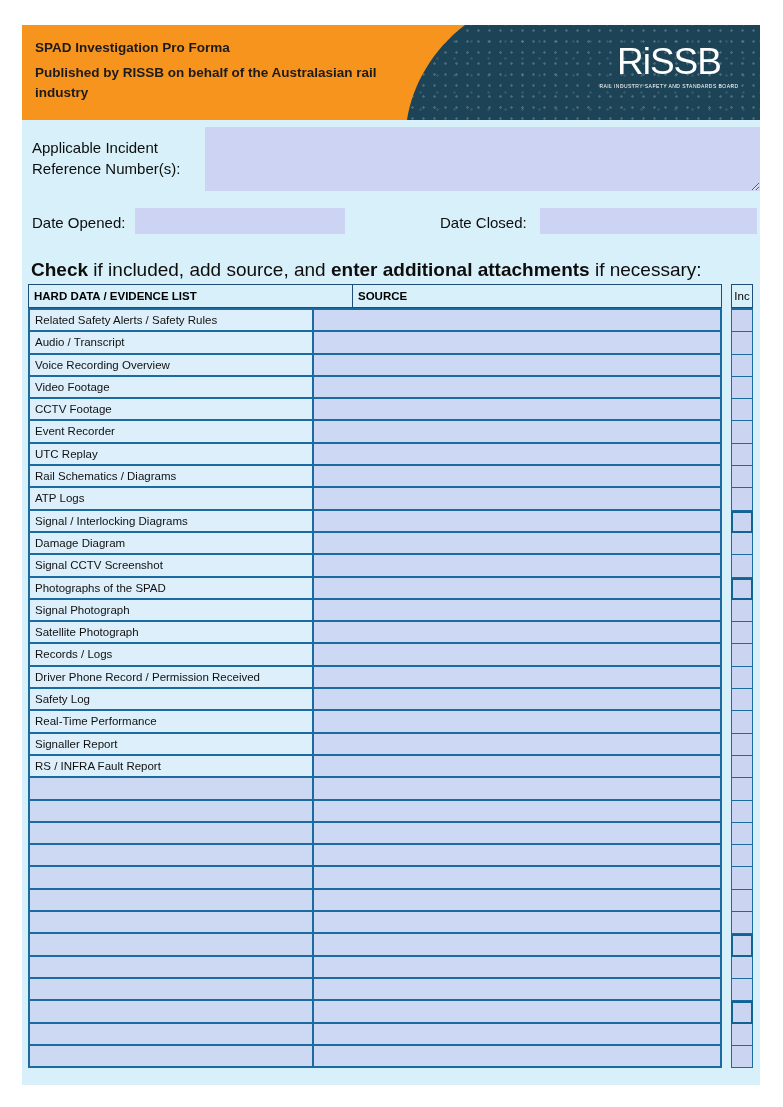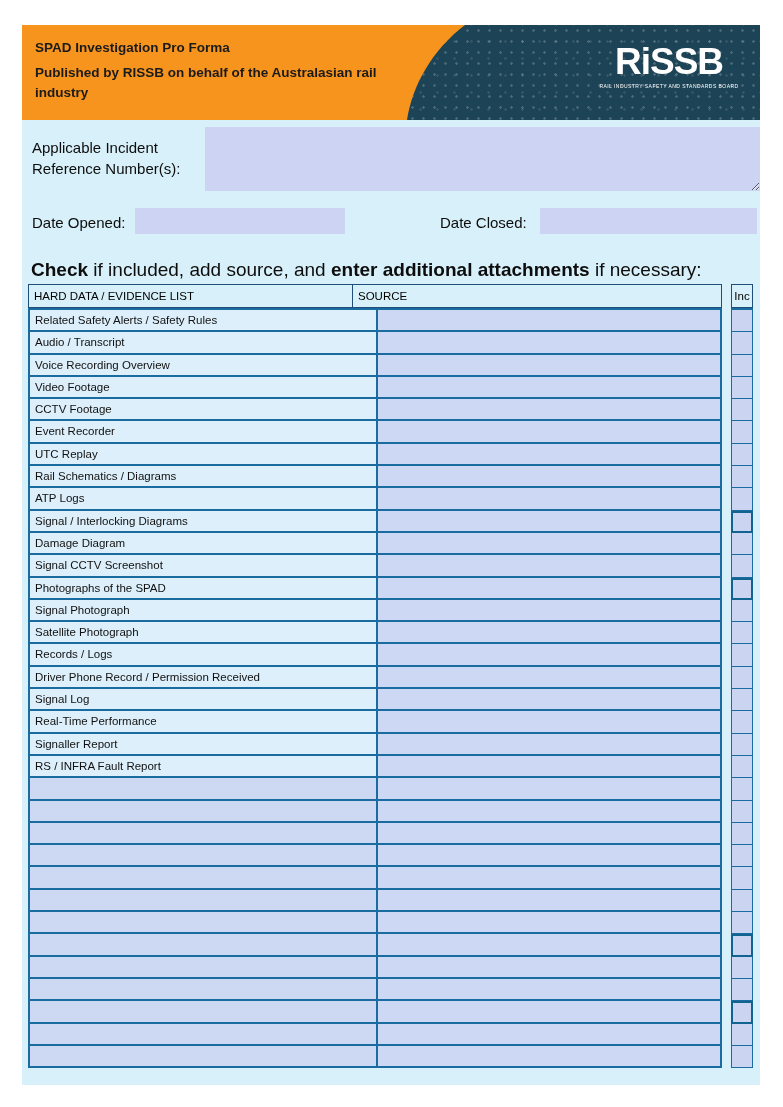--- a/index.html
+++ b/index.html
@@ -14,47 +14,47 @@
     background-image:
       radial-gradient(rgba(255,255,255,0.20) 1px, transparent 1.5px),
       radial-gradient(rgba(255,255,255,0.10) 1px, transparent 1.5px);
     background-size: 11px 11px, 17px 17px;
     background-position: 0 0, 5px 8px;
   }
   .band-text { position:absolute; left:13px; top:15px; width:380px; color:#1b1b1b; }
   .band-title { font-size:13.5px; font-weight:bold; margin-bottom:8px; }
   .band-subtitle { font-size:13.5px; font-weight:bold; line-height:1.45; width:372px; }
   .logo { position:absolute; top:18px; right:16px; width:150px; text-align:center; color:#ffffff; }
-  .logo-word { font-size:37px; font-weight:bold; letter-spacing:-1px; line-height:1; }
+  .logo-word { font-size:37px; font-weight:normal; letter-spacing:-1px; line-height:1; }
   .logo-tagline { font-size:5px; letter-spacing:0.45px; margin-top:3px; white-space:nowrap; }
 
   
   .field-label { position:absolute; font-size:15px; color:#0d0d0d; line-height:21px; }
   .incident-label { left:10px; top:112px; width:172px; }
   .input-box { position:absolute; background:#cdd4f3; border:none; font-size:14px;
                font-family:"Liberation Sans", sans-serif; color:#111; padding:2px 5px; }
   .incident-input { left:183px; top:102px; width:555px; height:64px; }
   .date-opened-label { left:10px; top:187px; }
   .date-opened-input { left:113px; top:183px; width:210px; height:26px; }
   .date-closed-label { left:418px; top:187px; }
   .date-closed-input { left:518px; top:183px; width:217px; height:26px; }
 
   .instruction { position:absolute; left:9px; top:234px; font-size:19px; color:#0d0d0d;text-align:center; }
   .instruction b { font-weight:bold; }
 
   
   .etable { position:absolute; left:6px; top:259px; width:694px; }
   .thead { display:flex; height:24px; border:1px solid #1f4e79; }
-  .thead .hc { font-size:11.5px; font-weight:normal; color:#000; line-height:22px; padding-left:5px; }
+  .thead .hc { font-size:11.5px; font-weight:bold; color:#000; line-height:22px; padding-left:5px; }
   .thead .hc1 { width:324px; border-right:1px solid #1f4e79; }
   .thead .hc2 { flex:1; }
   .tbody { border-left:2px solid #1a6ba0; border-right:2px solid #1a6ba0; border-top:2px solid #1a6ba0; }
   .trow { display:flex; height:22.3px; border-bottom:2px solid #1a6ba0; }
   .cell { overflow:hidden; white-space:nowrap; }
-  .c1 { width:348px; border-right:2px solid #1a6ba0; font-size:11.5px; color:#111;
+  .c1 { width:284px; border-right:2px solid #1a6ba0; font-size:11.5px; color:#111;
         line-height:20px; padding-left:5px; }
   .c1.filled { background:#dceffa; }
   .c1.blank  { background:#cdd8f3; }
   .c2 { flex:1; background:#cdd9f4; font-size:11.5px; line-height:20px; padding-left:5px; color:#111; }
 
   
   .inc-col { position:absolute; left:709px; top:259px; width:22px; }
   .inc-header { height:24px; border:1px solid #1f4e79; font-size:11.5px; color:#000;
                 text-align:center; line-height:22px; }
   .inc-cell { height:22.3px; background:#cbd4f1; border:1px solid #1a6ba0; border-top:none; }
@@ -159,21 +159,21 @@
           </div>
           <div class="trow">
             <div class="cell c1 filled">Records / Logs</div>
             <div class="cell c2"></div>
           </div>
           <div class="trow">
             <div class="cell c1 filled">Driver Phone Record / Permission Received</div>
             <div class="cell c2"></div>
           </div>
           <div class="trow">
-            <div class="cell c1 filled">Signal Log</div>
+            <div class="cell c1 filled">Safety Log</div>
             <div class="cell c2"></div>
           </div>
           <div class="trow">
             <div class="cell c1 filled">Real-Time Performance</div>
             <div class="cell c2"></div>
           </div>
           <div class="trow">
             <div class="cell c1 filled">Signaller Report</div>
             <div class="cell c2"></div>
           </div>

